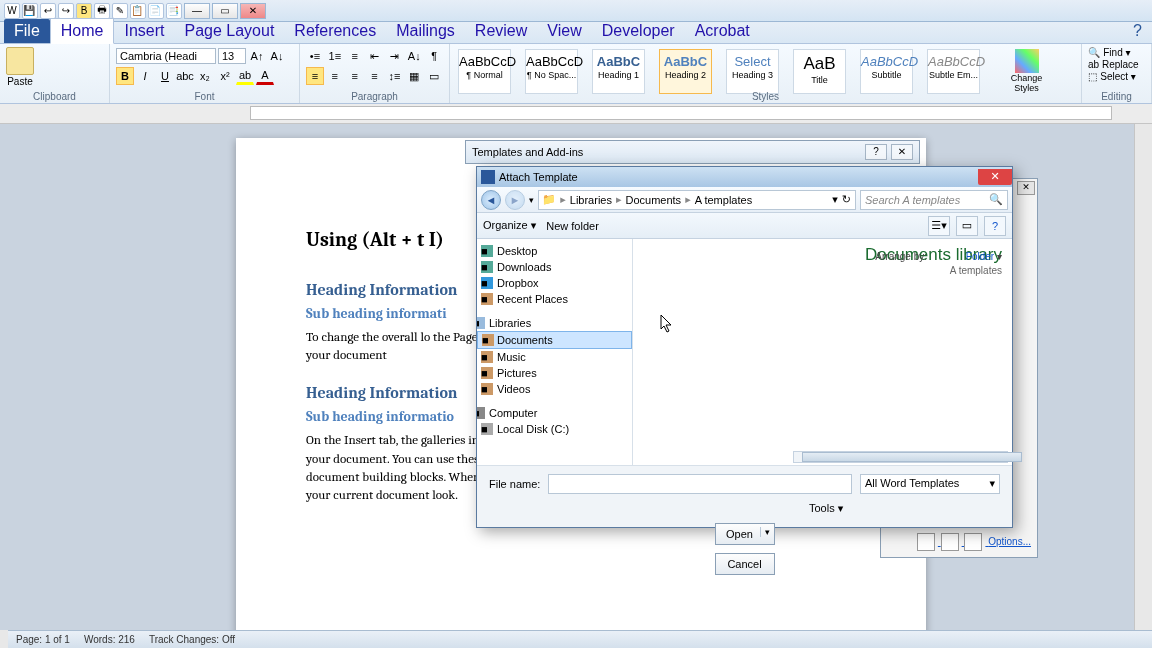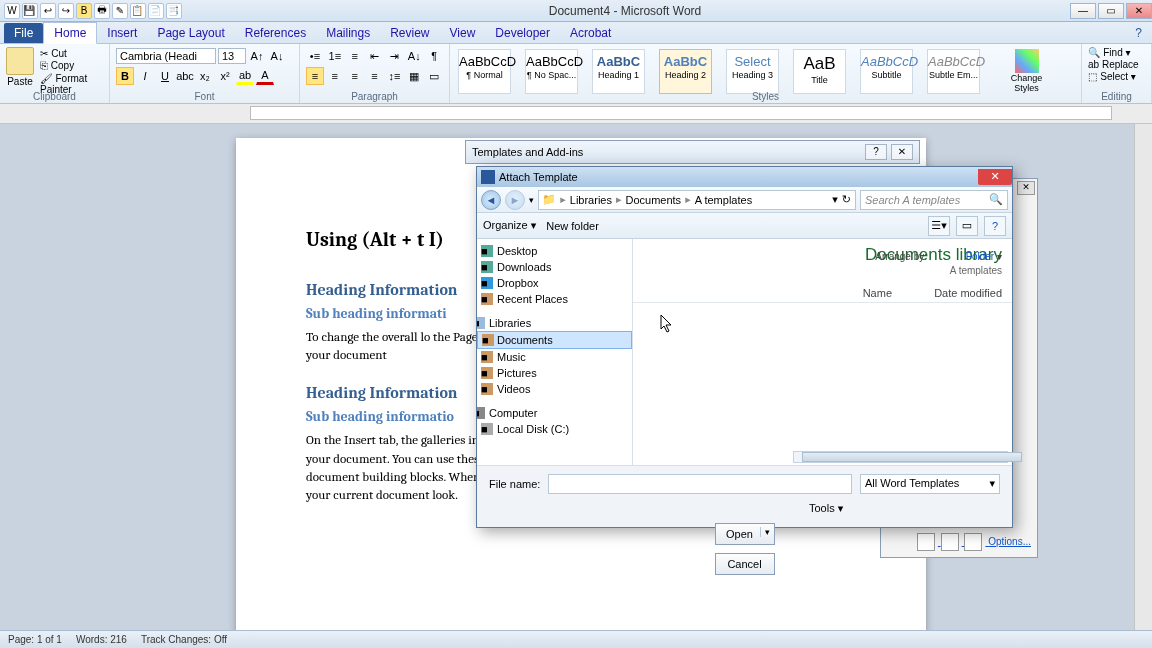--- a/index.html
+++ b/index.html
@@ -9,21 +9,21 @@
 .titlebar { height: 22px; background: linear-gradient(#e6eef7,#d4e4f3); display: flex; align-items: center; border-bottom: 1px solid #9cb7d4; }
 .titlebar .qat { display: flex; gap: 2px; padding-left: 4px; }
 .qat-icon { width: 16px; height: 16px; display: inline-flex; align-items: center; justify-content: center; font-size: 10px; background: #fff; border: 1px solid #b0c4de; border-radius: 2px; }
 .titlebar .title { flex: 1; text-align: center; font-size: 12px; color: #333; }
 .winbtns { display: flex; }
 .winbtn { width: 26px; height: 16px; border: 1px solid #9cb7d4; background: linear-gradient(#fdfdfd,#e6e6e6); margin-left: 2px; display: flex; align-items: center; justify-content: center; font-size: 10px; }
 .winbtn.close { background: linear-gradient(#f6b6b6,#e88); }
 
 
 .tabs { height: 22px; background: linear-gradient(#e6eef7,#d9e7f4); display: flex; align-items: flex-end; border-bottom: 1px solid #b0c4de; }
-.tab { padding: 3px 10px; font-size: 12px; color: #21a; cursor: default; }
+.tab { padding: 3px 10px; font-size: 16px; color: #21a; cursor: default; }
 .tab.file { background: #2a579a; color: #fff; border-radius: 2px 2px 0 0; margin-left: 4px; }
 .tab.active { background: #fff; border: 1px solid #b0c4de; border-bottom: 1px solid #fff; position: relative; top: 1px; }
 
 
 .ribbon { height: 60px; background: linear-gradient(#f5faff,#e8f0f7); border-bottom: 1px solid #b0c4de; display: flex; }
 .group { border-right: 1px solid #cdd9e5; padding: 3px 6px 0; position: relative; }
 .group-label { position: absolute; bottom: 1px; left: 0; right: 0; text-align: center; font-size: 10px; color: #5a6c80; }
 .clipboard { width: 110px; }
 .paste { display: inline-block; text-align: center; }
 .paste-icon { width: 28px; height: 28px; background: #f7e6a0; border: 1px solid #c8b060; border-radius: 2px; margin: 0 auto; }
@@ -47,21 +47,21 @@
 .page { position: absolute; left: 236px; top: 14px; width: 690px; height: 880px; background: #fff; box-shadow: 0 2px 8px rgba(0,0,0,.3); padding: 90px 70px; }
 .page h1 { font-family: Cambria, serif; font-size: 20px; font-weight: bold; margin-bottom: 30px; }
 .page h2 { font-family: Cambria, serif; color: #365f91; font-size: 16px; font-weight: bold; margin: 20px 0 6px; }
 .page h3 { font-family: Cambria, serif; color: #4f81bd; font-size: 14px; font-weight: bold; margin: 6px 0; }
 .page p { font-family: Cambria, serif; font-size: 13px; line-height: 1.4; }
 
 
 .vscroll { position: absolute; right: 0; top: 124px; bottom: 18px; width: 18px; background: #e8e8e8; border-left: 1px solid #c5c5c5; }
 
 
-.statusbar { position: absolute; bottom: 0; left: 0; right: 0; height: 18px; background: linear-gradient(#eaf0f7,#d4e0ec); border-top: 1px solid #a9bcd0; display: flex; align-items: center; font-size: 10px; color: #333; gap: 14px; padding-left: 8px; }
+.statusbar { position: absolute; bottom: 0; left: 8px; right: 0; height: 18px; background: linear-gradient(#eaf0f7,#d4e0ec); border-top: 1px solid #a9bcd0; display: flex; align-items: center; font-size: 10px; color: #333; gap: 14px; padding-left: 8px; }
 
 
 .dlg-templates { position: absolute; left: 465px; top: 140px; width: 455px; height: 24px; background: linear-gradient(#f0f5fb,#dbe7f3); border: 1px solid #8a9fb5; display: flex; align-items: center; padding: 0 6px; }
 .dlg-templates .t { flex: 1; font-size: 11px; }
 .dlg-sm-btn { width: 22px; height: 16px; border: 1px solid #a5b5c5; background: #f3f7fb; margin-left: 4px; text-align: center; font-size: 10px; line-height: 14px; }
 
 
 .options-sliver { position: absolute; left: 880px; top: 178px; width: 158px; height: 380px; background: #f4f4f4; border: 1px solid #8a9fb5; }
 .options-sliver .close { position: absolute; right: 2px; top: 2px; width: 18px; height: 14px; background: #e6e6e6; border: 1px solid #999; text-align: center; font-size: 9px; }
 .options-sliver .bottom { position: absolute; bottom: 6px; right: 6px; font-size: 10px; color: #15c; text-decoration: underline; }
@@ -127,21 +127,20 @@
     <span class="qat-icon">💾</span>
     <span class="qat-icon">↩</span>
     <span class="qat-icon">↪</span>
     <span class="qat-icon" style="background:#ffe680">B</span>
     <span class="qat-icon">🖶</span>
     <span class="qat-icon">✎</span>
     <span class="qat-icon">📋</span>
     <span class="qat-icon">📄</span>
     <span class="qat-icon">📑</span>
   </div>
-  <div class="title">Document4 - Microsoft Word</div>
   <div class="winbtns">
     <div class="winbtn">—</div>
     <div class="winbtn">▭</div>
     <div class="winbtn close">✕</div>
   </div>
 </div>
 
 <div class="tabs">
   <div class="tab file">File</div>
   <div class="tab active">Home</div>
@@ -156,25 +155,20 @@
   <div style="flex:1"></div>
   <div class="tab" style="color:#2a579a">?</div>
 </div>
 
 <div class="ribbon">
   <div class="group clipboard">
     <div style="display:flex">
       <div class="paste">
         <div class="paste-icon"></div>
         <span class="mini">Paste</span>
-      </div>
-      <div style="margin-left:6px">
-        <span class="mini">✂ <span>Cut</span></span>
-        <span class="mini">⎘ <span>Copy</span></span>
-        <span class="mini">🖌 <span>Format Painter</span></span>
       </div>
     </div>
     <div class="group-label">Clipboard</div>
   </div>
   <div class="group font">
     <div class="font-row">
       <span class="combo" style="width:100px">Cambria (Headi</span>
       <span class="combo" style="width:28px">13</span>
       <span class="fbtn">A↑</span>
       <span class="fbtn">A↓</span>
@@ -360,24 +354,20 @@
     </div>
     <div class="list">
       <div class="list-header-lib">
         <div class="big">Documents library</div>
         <div class="sub">A templates</div>
       </div>
       <div class="arrange">
         <span>Arrange by:</span>
         <a>Folder</a> ▾
       </div>
-      <div class="cols">
-        <div class="c1">Name</div>
-        <div class="c2">Date modified</div>
-      </div>
       <div class="hscroll-fake">
           <div class="track">
             <div class="thumb"></div>
           </div>
         </div>
     </div>
   </div>
   <div class="footer2">
     <div class="row1">
       <label>File name:</label>

